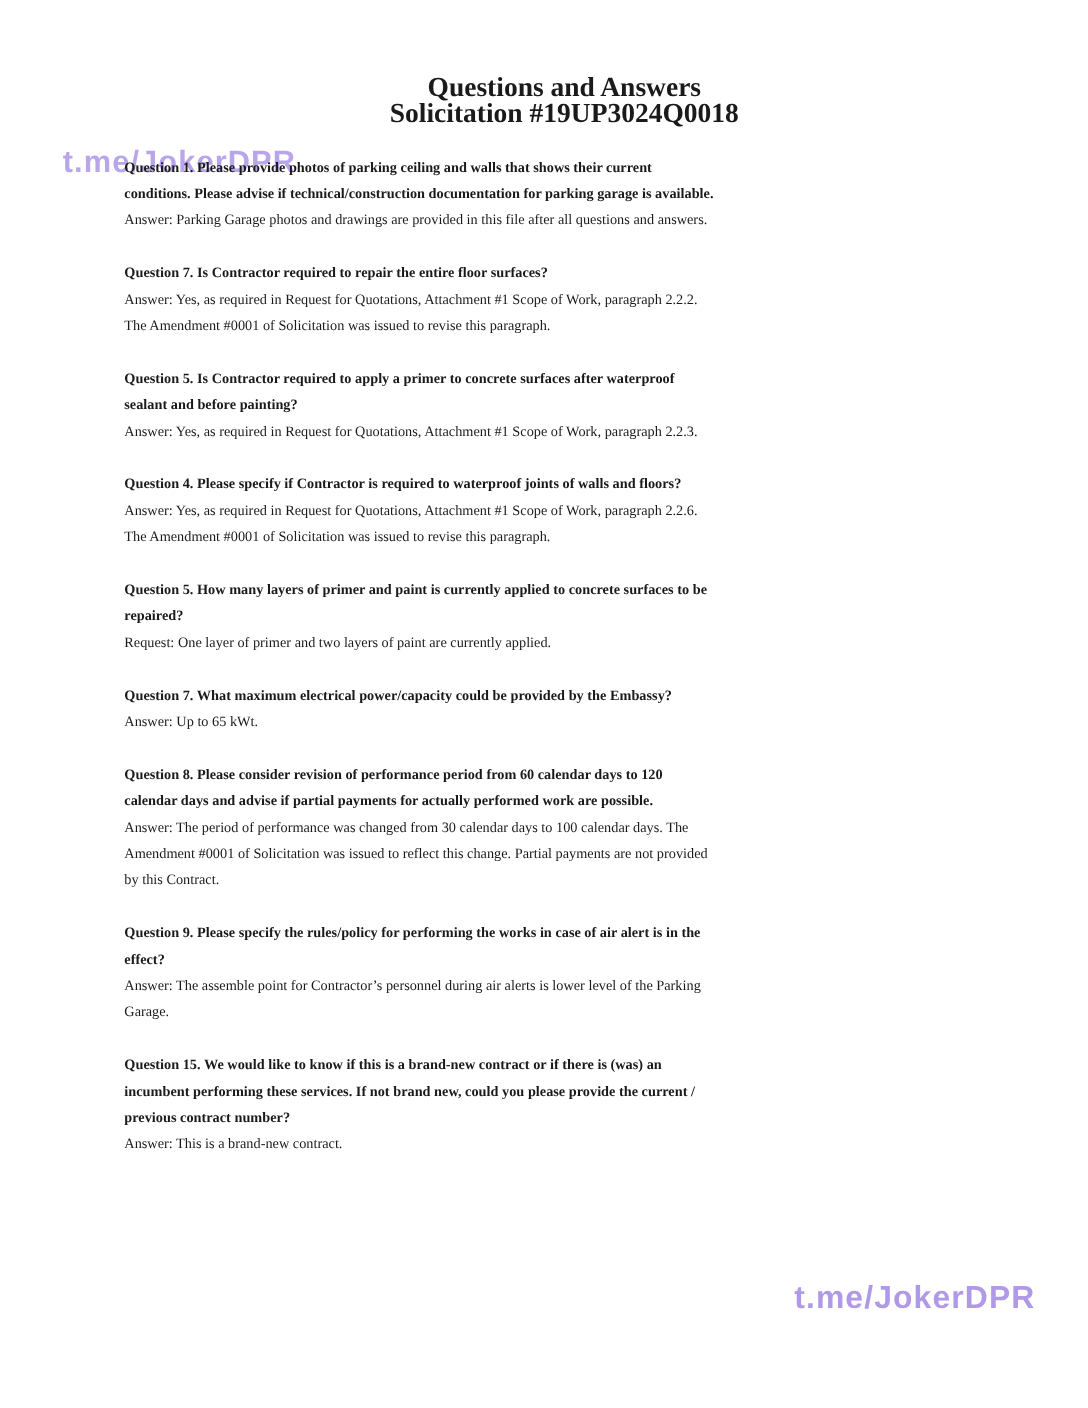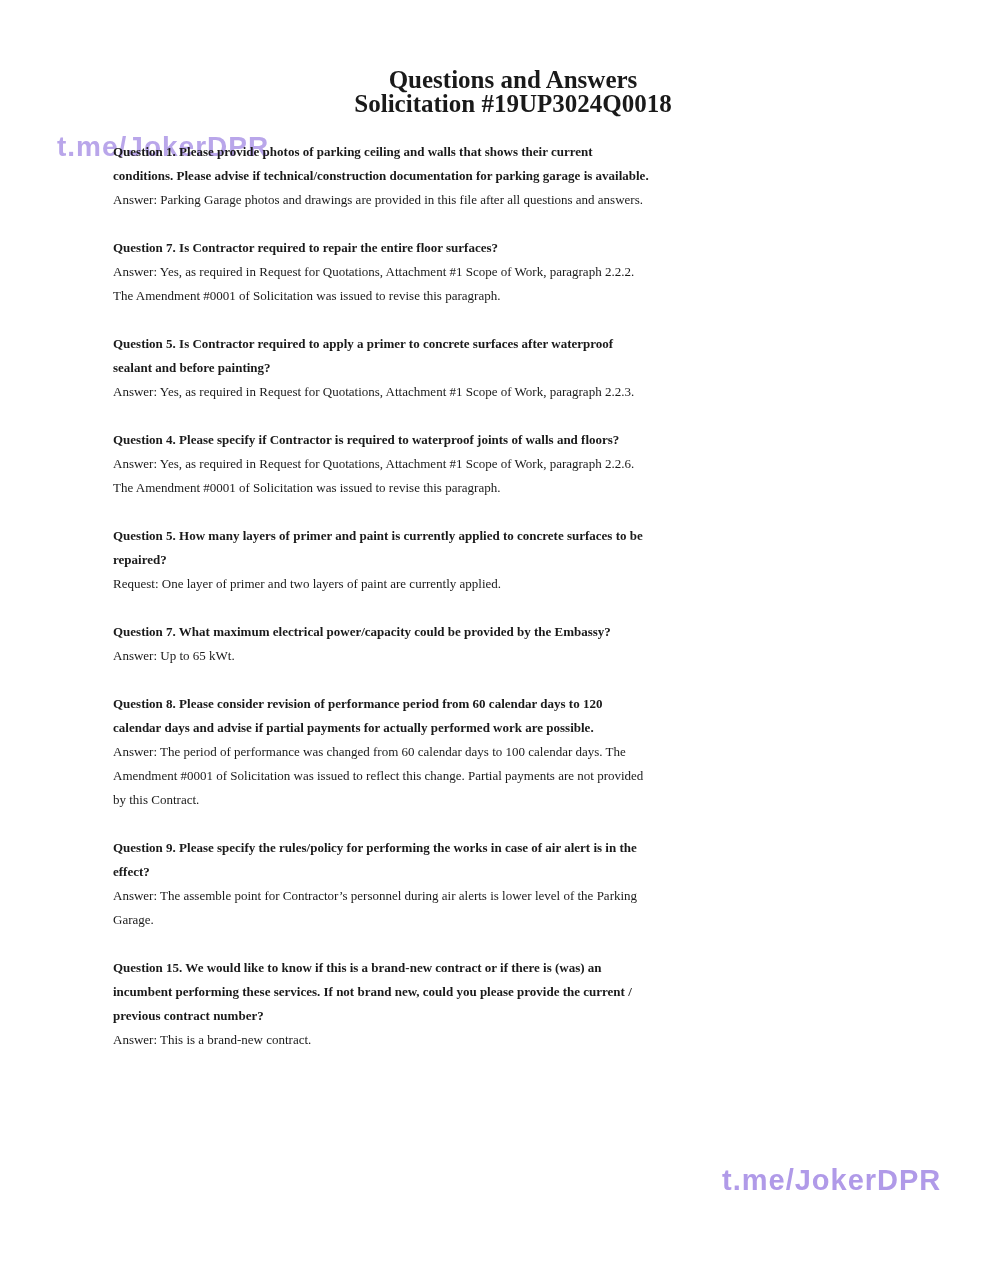--- a/index.html
+++ b/index.html
@@ -109,21 +109,21 @@
   </section>
 
   <section class="qa">
     <p class="q">Question 7. What maximum electrical power/capacity could be provided by the Embassy?</p>
     <p class="a">Answer: Up to 65 kWt.</p>
   </section>
 
   <section class="qa">
     <p class="q">Question 8. Please consider revision of performance period from 60 calendar days to 120
 calendar days and advise if partial payments for actually performed work are possible.</p>
-    <p class="a">Answer: The period of performance was changed from 60 calendar days to 100 calendar days. The
+    <p class="a">Answer: The period of performance was changed from 30 calendar days to 100 calendar days. The
 Amendment #0001 of Solicitation was issued to reflect this change. Partial payments are not provided
 by this Contract.</p>
   </section>
 
   <section class="qa">
     <p class="q">Question 9. Please specify the rules/policy for performing the works in case of air alert is in the
 effect?</p>
     <p class="a">Answer: The assemble point for Contractor’s personnel during air alerts is lower level of the Parking
 Garage.</p>
   </section>

